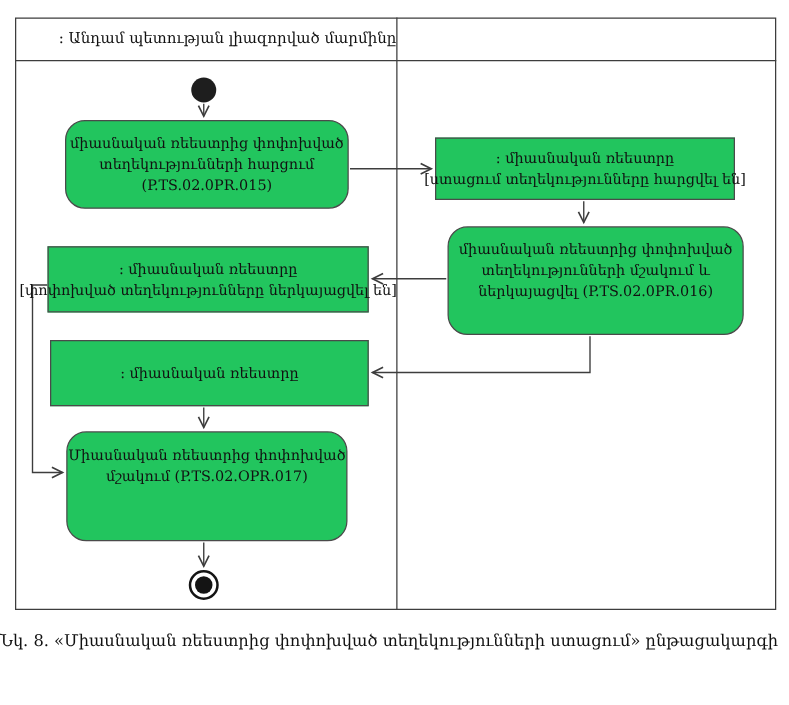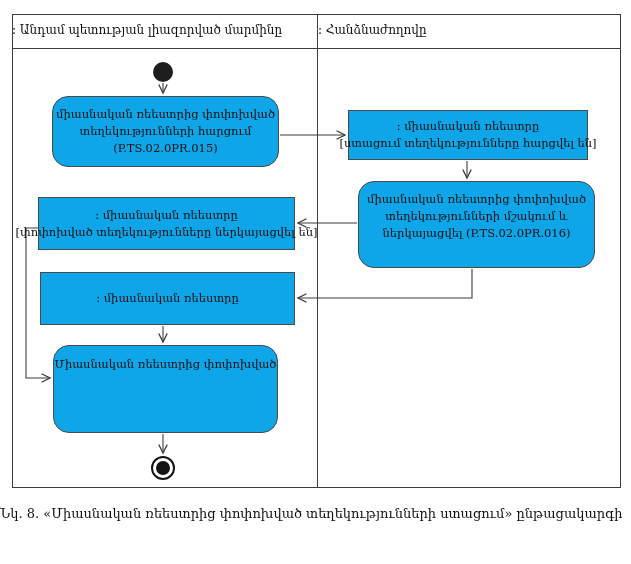--- a/index.html
+++ b/index.html
@@ -4,29 +4,29 @@
 <style>
   html,body{margin:0;padding:0;background:#ffffff;}
   .stage{
     position:relative;width:631px;height:564px;background:#ffffff;overflow:hidden;
     font-family:"DejaVu Serif","DejaVu Sans",serif;color:#111111;
   }
   
   .frame{position:absolute;left:12px;top:14px;width:609px;height:474px;border:1px solid #3d3d3d;box-sizing:border-box;}
   .lane-divider{position:absolute;left:317px;top:14px;width:1px;height:474px;background:#3d3d3d;}
   .header-rule{position:absolute;left:12px;top:48px;width:609px;height:1px;background:#3d3d3d;}
-  .lane-title{position:absolute;top:23px;font-size:12px;text-align:left;white-space:nowrap;}
+  .lane-title{position:absolute;top:23px;font-size:12px;text-align:right;white-space:nowrap;}
   .lt-left{left:12px;width:305px;}
   .lt-right{left:318px;width:303px;}
   
   .wires{position:absolute;left:0;top:0;pointer-events:none;}
   .wires path{stroke:#3d3d3d;stroke-width:1.1;fill:none;}
   
   .node{
-    position:absolute;box-sizing:border-box;border:1px solid #4a4a4a;background:#0ea5e9;
+    position:absolute;box-sizing:border-box;border:1px solid #4a4a4a;background:#22c55e;
     display:flex;flex-direction:column;align-items:center;text-align:center;
     font-size:11.5px;line-height:17px;
   }
   .action{border-radius:16px;}
   .center-v{justify-content:center;}
   .top-v{justify-content:flex-start;}
   #n-l1{left:52px;top:96px;width:227px;height:71px;}
   #n-r1{left:348px;top:110px;width:240px;height:50px;}
   #n-r2{left:358px;top:181px;width:237px;height:87px;padding-top:9px;}
   #n-l2{left:38px;top:197px;width:257px;height:53px;}
@@ -47,21 +47,20 @@
 </style>
 </head>
 <body>
 
 <div class="stage">
 
   <div class="frame"></div>
   <div class="lane-divider"></div>
   <div class="header-rule"></div>
   <div class="lane-title lt-left">: Անդամ պետության լիազորված մարմինը</div>
-  <div class="lane-title lt-right">: Հանձնաժողովը</div>
 
   <svg class="wires" width="631" height="564" viewBox="0 0 631 564">
     <defs>
       <marker id="arrow" viewBox="0 0 10 10" refX="8.5" refY="5" markerWidth="11" markerHeight="11" orient="auto-start-reverse">
         <path d="M1.5,1.5 L8.5,5 L1.5,8.5" fill="none" stroke="#3d3d3d" stroke-width="1.2"></path>
       </marker>
     </defs>
     <path d="M163,83 L163,93" marker-end="url(#arrow)"></path>
     <path d="M280,135 L345,135" marker-end="url(#arrow)"></path>
     <path d="M467,161 L467,178" marker-end="url(#arrow)"></path>
@@ -95,20 +94,21 @@
     <div>: միասնական ռեեստրը</div>
     <div>[փոփոխված տեղեկությունները ներկայացվել են]</div>
   </div>
 
   <div class="node center-v" id="n-l3">
     <div>: միասնական ռեեստրը</div>
   </div>
 
   <div class="node action top-v" id="n-l4">
     <div>Միասնական ռեեստրից փոփոխված</div>
+    <div>մշակում (P.TS.02.OPR.017)</div>
   </div>
 
   <div class="end">
     <div class="end-inner"></div>
   </div>
 
   <div class="caption c1">Նկ. 8. «Միասնական ռեեստրից փոփոխված տեղեկությունների ստացում» ընթացակարգի</div>
 
 </div>
 

